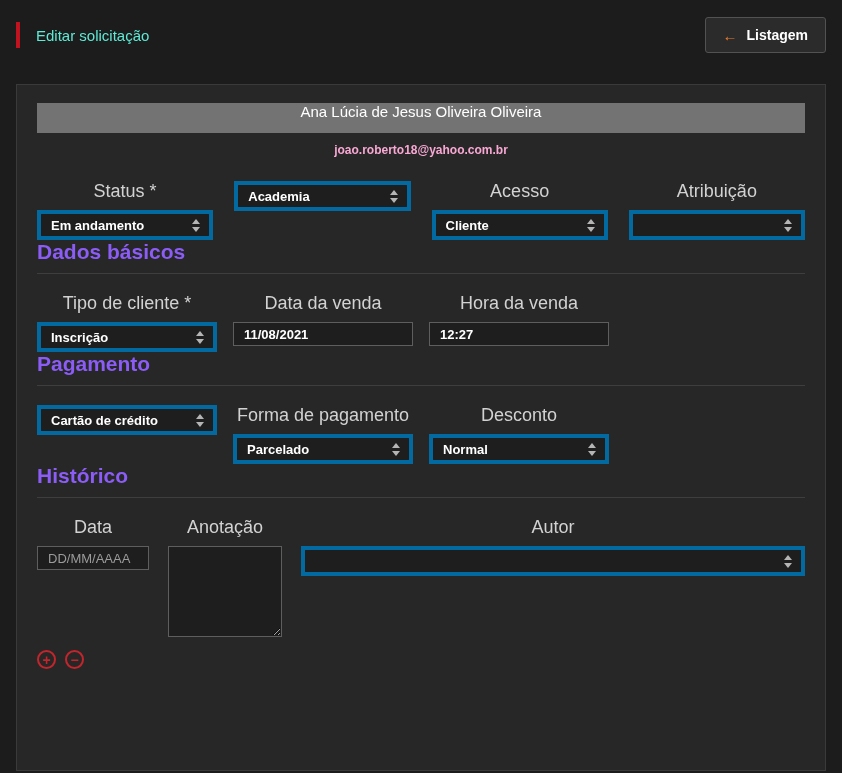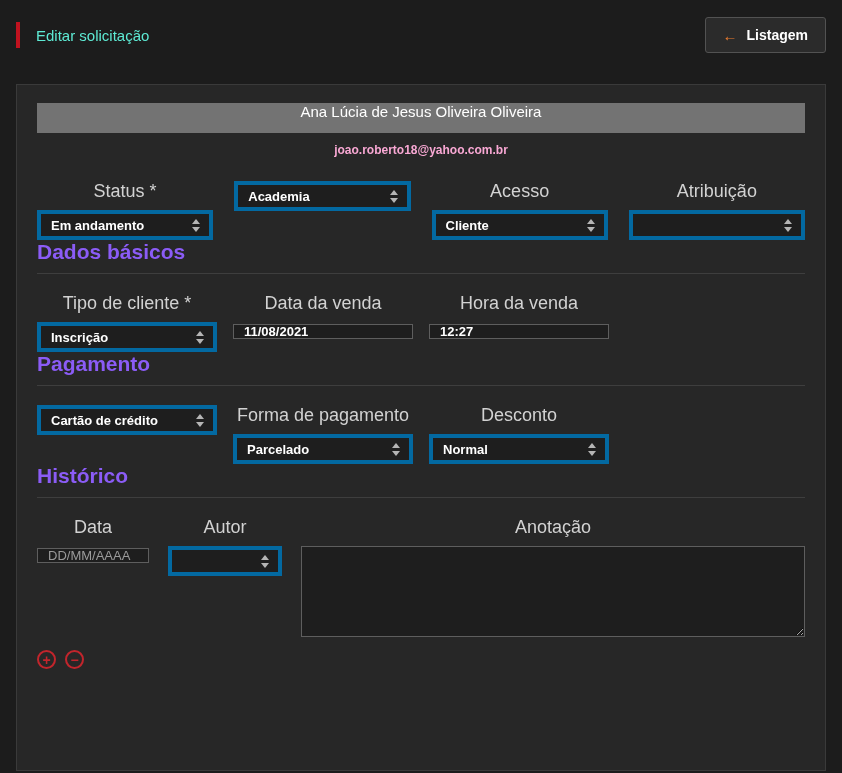--- a/index.html
+++ b/index.html
@@ -43,21 +43,21 @@
     background:#1e1e1e; border:4px solid #0369a1;
     display:flex; align-items:center; justify-content:space-between;
     padding:0 9px 0 10px; cursor:pointer;
   }
   .sel-val { color:#ffffff; font-weight:700; font-size:13px; white-space:nowrap; overflow:hidden; }
   .sel-arrows { display:flex; flex-direction:column; gap:3px; flex:none; margin-left:6px; }
   .tri-up   { width:0; height:0; border-left:4px solid transparent; border-right:4px solid transparent; border-bottom:5px solid #b5b5b5; }
   .tri-down { width:0; height:0; border-left:4px solid transparent; border-right:4px solid transparent; border-top:5px solid #b5b5b5; }
 
   .text-input {
-    height:15px; width:100%;
+    height:24px; width:100%;
     background:#1e1e1e; border:1px solid #5e5e5e;
     color:#ffffff; font-weight:700; font-size:13px; font-family:inherit;
     padding:0 10px;
   }
   .text-input::placeholder { color:#9b9b9b; font-weight:400; }
 
   h2.section {
     color:#8b5cf6; font-size:21px; font-weight:700;
     margin:0; padding-bottom:9px; border-bottom:1px solid #3e3e3e;
   }
@@ -199,32 +199,32 @@
   </div>
 
   <h2 class="section sec-hist">Histórico</h2>
 
   <div class="grid-hist">
     <div class="field">
       <label>Data</label>
       <input class="text-input" placeholder="DD/MM/AAAA" style="">
     </div>
     <div class="field">
-      <label>Autor</label>
-      <div class="select">
-        <span class="sel-val"></span>
-        <span class="sel-arrows">
-            <i class="tri-up"></i>
-            <i class="tri-down"></i>
-          </span>
-      </div>
-    </div>
-    <div class="field">
       <label>Anotação</label>
       <textarea class="anotacao" style=""></textarea>
+    </div>
+    <div class="field">
+      <label>Autor</label>
+      <div class="select">
+        <span class="sel-val"></span>
+        <span class="sel-arrows">
+            <i class="tri-up"></i>
+            <i class="tri-down"></i>
+          </span>
+      </div>
     </div>
   </div>
 
   <div class="hist-actions">
     <button class="circle-btn">
       <span>+</span>
     </button>
     <button class="circle-btn">
       <span>−</span>
     </button>

